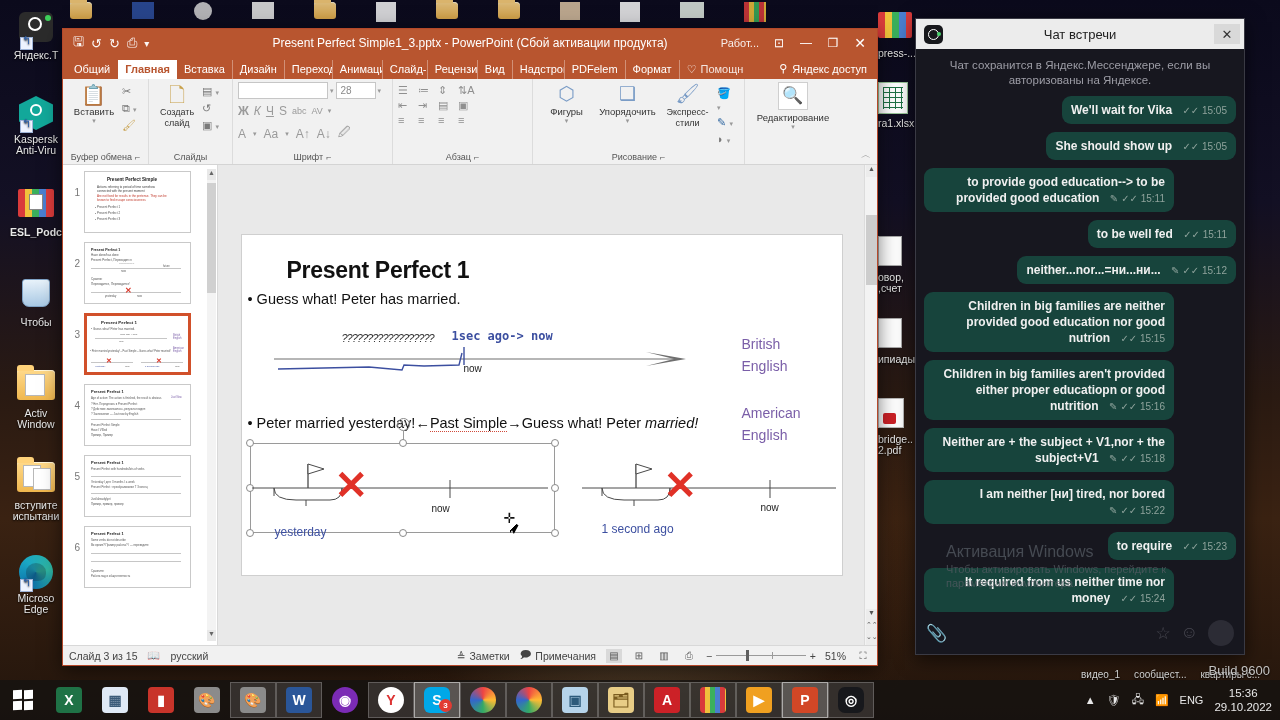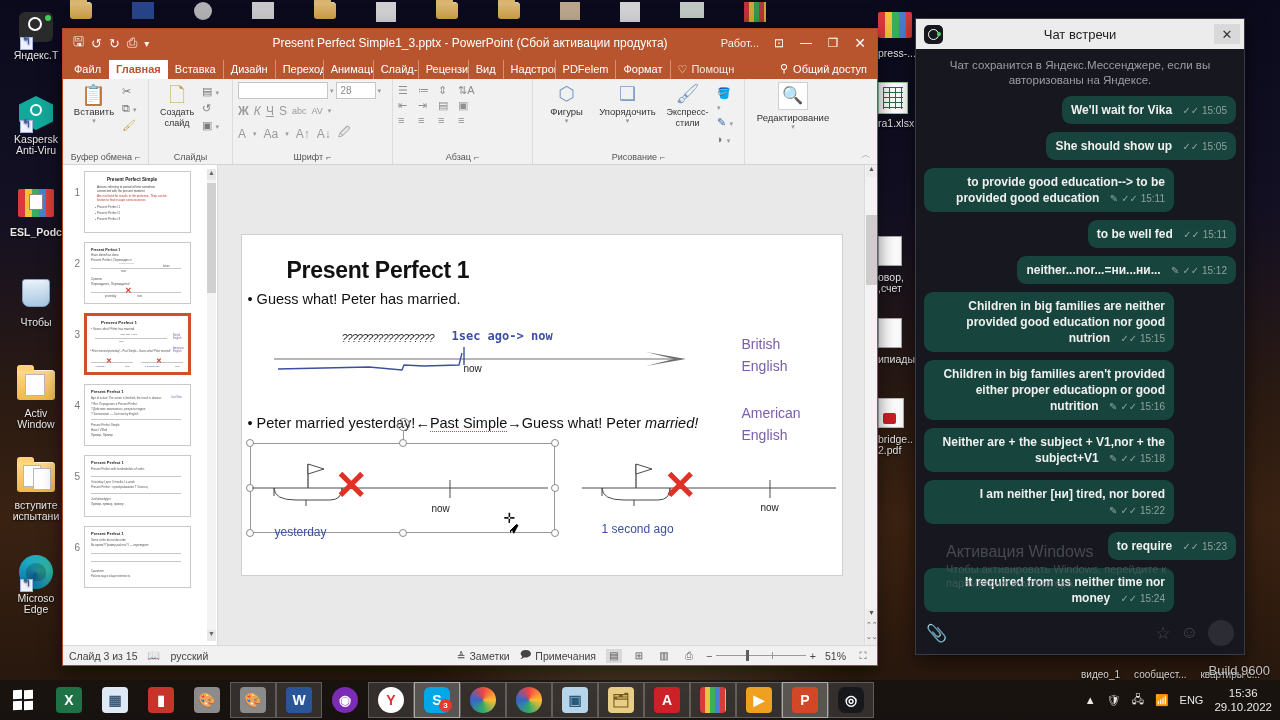--- a/index.html
+++ b/index.html
@@ -371,39 +371,39 @@
     <div class="worktxt">Работ...</div>
     <div class="wbtns">
       <div>⊡</div>
       <div>—</div>
       <div>❐</div>
       <div>✕</div>
     </div>
   </div>
 
   <div class="ppt-tabs">
-    <div class="tab first">Файл</div>
+    <div class="tab first">Общий</div>
     <div class="tab active">Главная</div>
     <div class="tab">Вставка</div>
     <div class="tab">Дизайн</div>
     <div class="tab" style="width:48px;overflow:hidden">Переходы</div>
     <div class="tab" style="width:50px;overflow:hidden">Анимация</div>
     <div class="tab" style="width:45px;overflow:hidden">Слайд-ш</div>
     <div class="tab" style="width:50px;overflow:hidden">Рецензир</div>
     <div class="tab">Вид</div>
     <div class="tab" style="width:52px;overflow:hidden">Надстрой</div>
     <div class="tab">PDFelem</div>
     <div class="tab">Формат</div>
     <div class="helper">
       <span>♡</span>
       <span>Помощн</span>
     </div>
     <div class="share">
       <span>⚲</span>
-      <span>Общий доступ</span>
+      <span>Яндекс доступ</span>
     </div>
   </div>
 
   <div class="ribbon">
 
     <div class="rgroup" style="width:86px">
       <div class="items">
         <div class="bigbtn">
           <span class="ic">📋</span>
           <span>Вставить</span>

